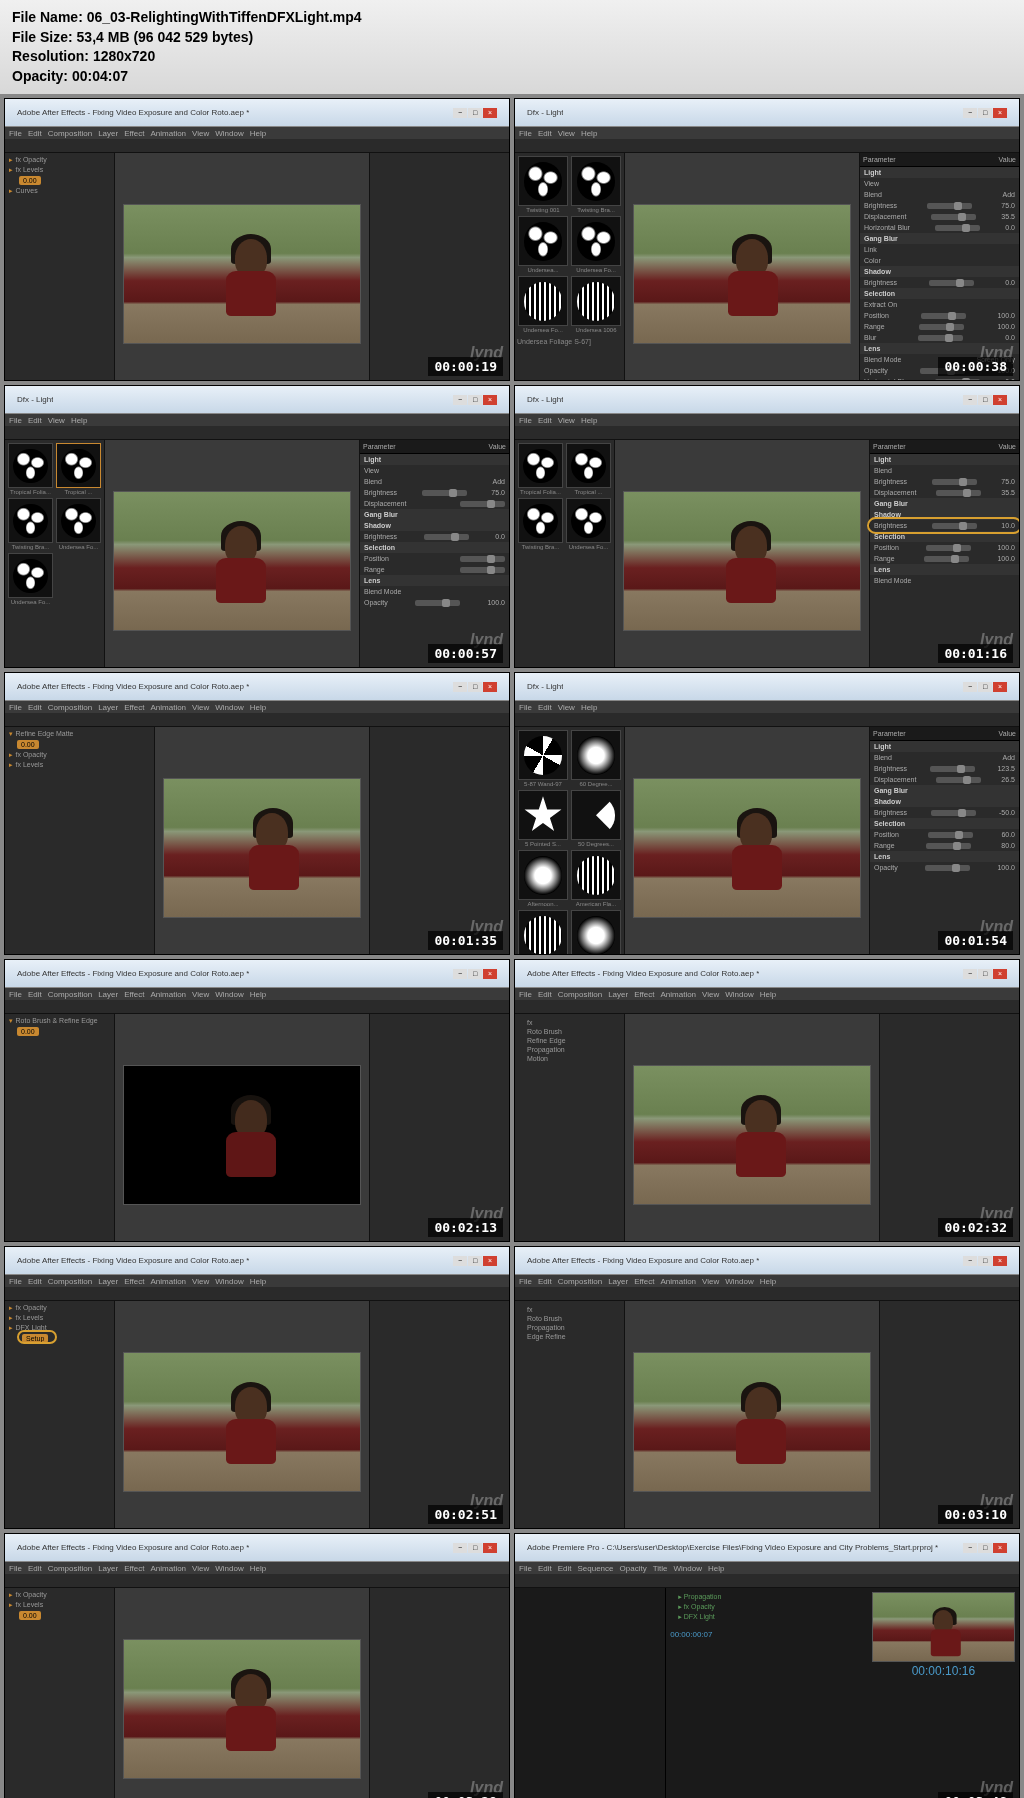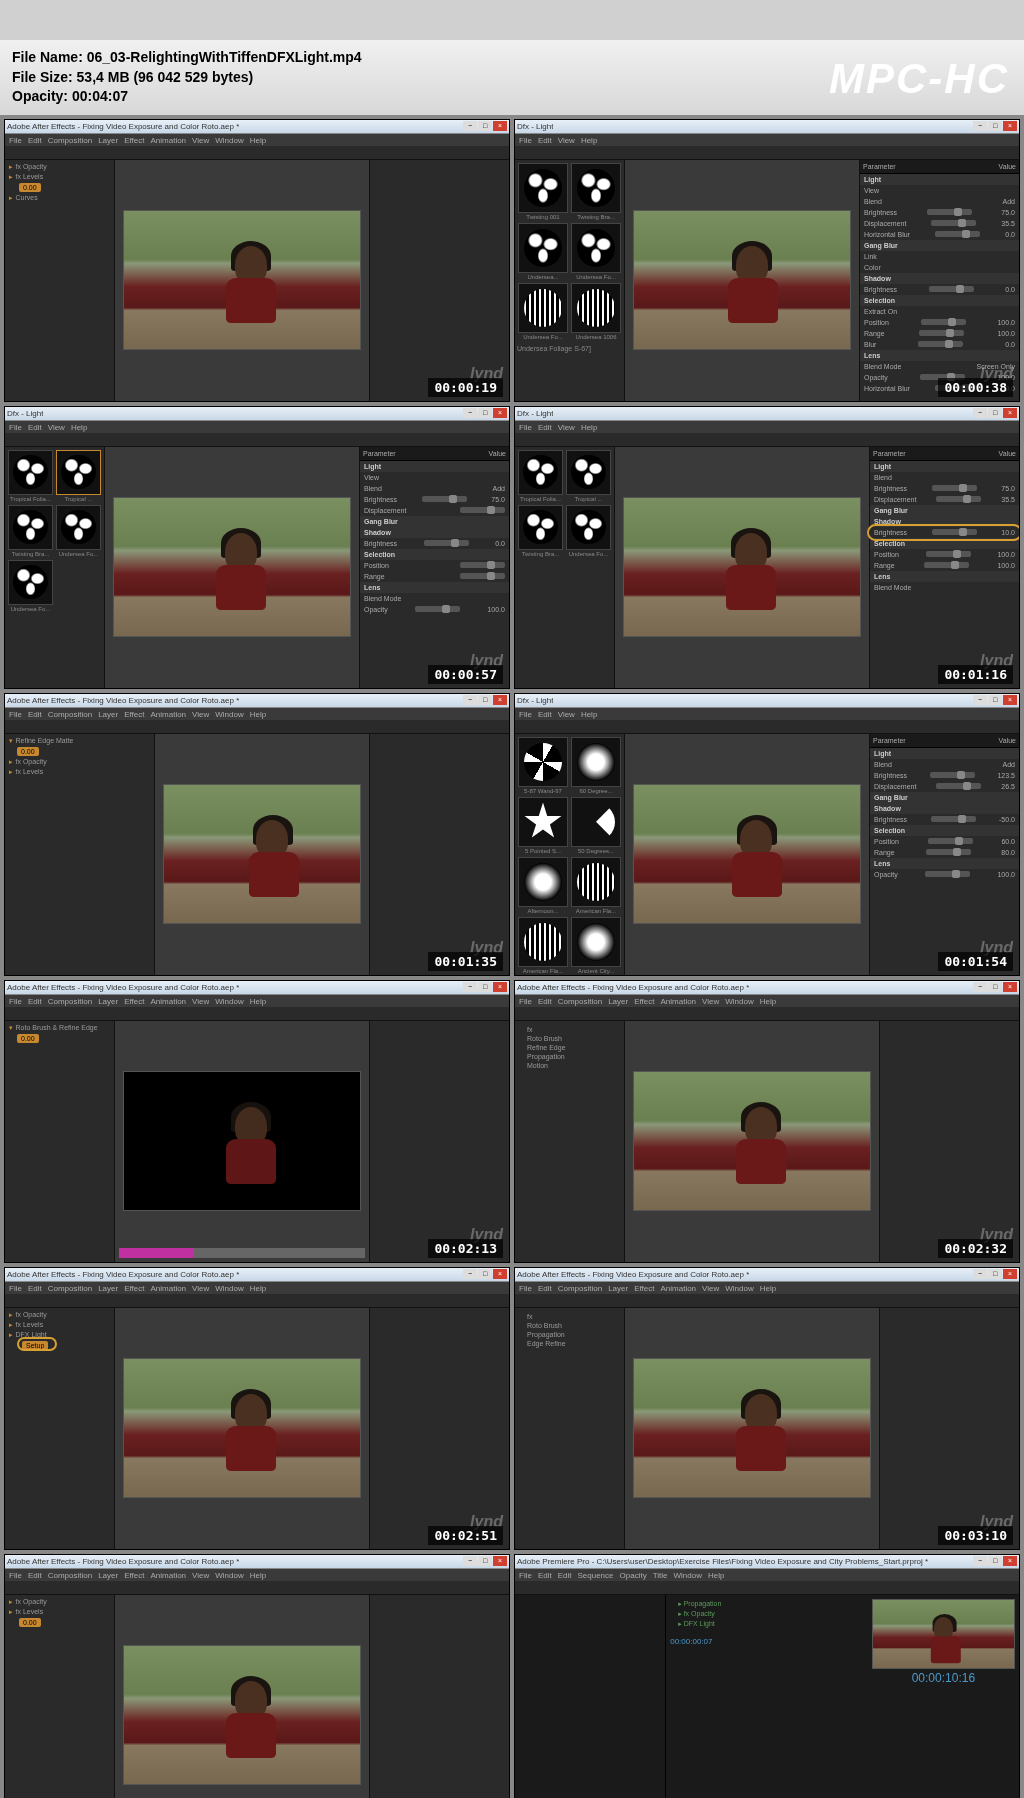--- a/index.html
+++ b/index.html
@@ -1,22 +1,22 @@
 <!DOCTYPE html>
 <html><head>
 <meta charset="utf-8">
 <style>
 * { margin: 0; padding: 0; box-sizing: border-box; }
 body { background: #d0d0d0; font-family: Arial, sans-serif; font-size: 11px; width: 1024px; }
-.header { background: linear-gradient(to bottom, #f0f0f0, #d8d8d8); padding: 8px 12px; position: relative; margin-top: 40px; }
+.header { background: linear-gradient(to bottom, #f0f0f0, #d8d8d8); padding: 8px 12px; position: relative; }
 .file-info { color: #000; font-size: 14px; font-weight: bold; line-height: 1.4; }
 .app-logo { position: absolute; right: 15px; top: 15px; font-size: 42px; font-weight: bold; color: #fff; font-style: italic; letter-spacing: 2px; }
 .grid { display: grid; grid-template-columns: 1fr 1fr; gap: 4px; padding: 4px; background: #888; }
 .thumb { background: #2a2a2a; border: 1px solid #000; position: relative; height: 283px; overflow: hidden; }
-.win-chrome { background: linear-gradient(to bottom, #e8f0f8, #c8d8e8); height: 14px; display: flex; justify-content: space-between; align-items: center; padding: 0 2px; border-bottom: 1px solid #888; }
+.win-chrome { background: linear-gradient(to bottom, #e8f0f8, #c8d8e8); height: 28px; display: flex; justify-content: space-between; align-items: center; padding: 0 12px; border-bottom: 1px solid #888; }
 .win-title { font-size: 8px; color: #333; white-space: nowrap; overflow: hidden; }
 .win-btns { display: flex; gap: 1px; }
 .win-btn { width: 14px; height: 10px; font-size: 7px; text-align: center; line-height: 10px; }
 .win-min { background: #ddd; }
 .win-max { background: #ddd; }
 .win-close { background: #d04030; color: #fff; }
 .menubar { background: #3a3a3a; color: #aaa; font-size: 8px; padding: 2px 4px; height: 12px; white-space: nowrap; overflow: hidden; }
 .menubar span { margin-right: 6px; }
 .toolbar { background: #2a2a2a; height: 14px; border-bottom: 1px solid #111; }
 .workspace { display: flex; height: calc(100% - 40px); background: #262626; }
@@ -58,23 +58,23 @@
 .fx-tree { font-size: 7px; color: #999; padding: 2px; }
 .fx-item { padding: 1px 0 1px 8px; }
 </style>
 </head>
 <body>
 
 <div class="header">
   <div class="file-info">
     <div><span>File Name:</span> <span>06_03-RelightingWithTiffenDFXLight.mp4</span></div>
     <div><span>File Size:</span> <span>53,4 MB (96 042 529 bytes)</span></div>
+    <div><span>Resolution:</span> <span>1280x720</span></div>
     <div><span>Opacity:</span> <span>00:04:07</span></div>
   </div>
-  <div class="app-logo">MPC-HC</div>
 </div>
 
 <div class="grid">
 
   <div class="thumb">
     <div class="win-chrome">
       <span class="win-title">Adobe After Effects - Fixing Video Exposure and Color Roto.aep *</span>
       <div class="win-btns">
           <span class="win-btn win-min">−</span>
           <span class="win-btn win-max">□</span>

